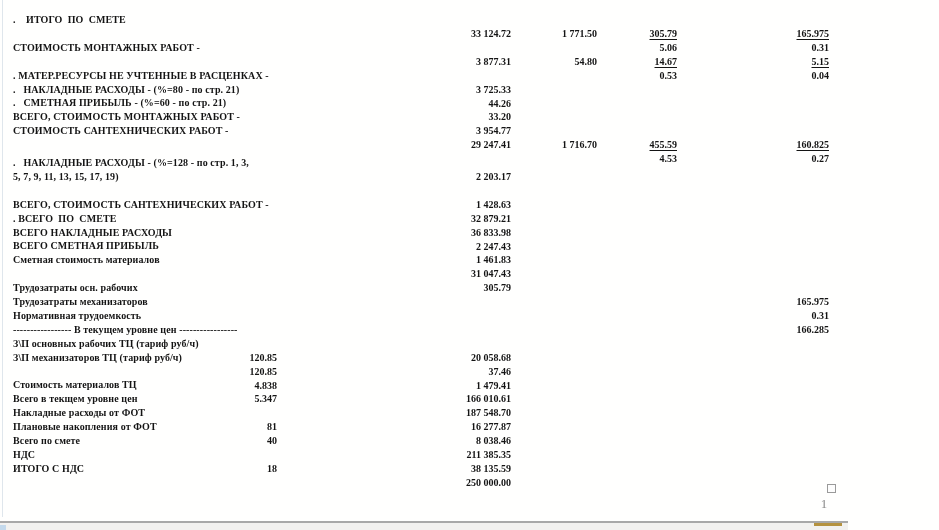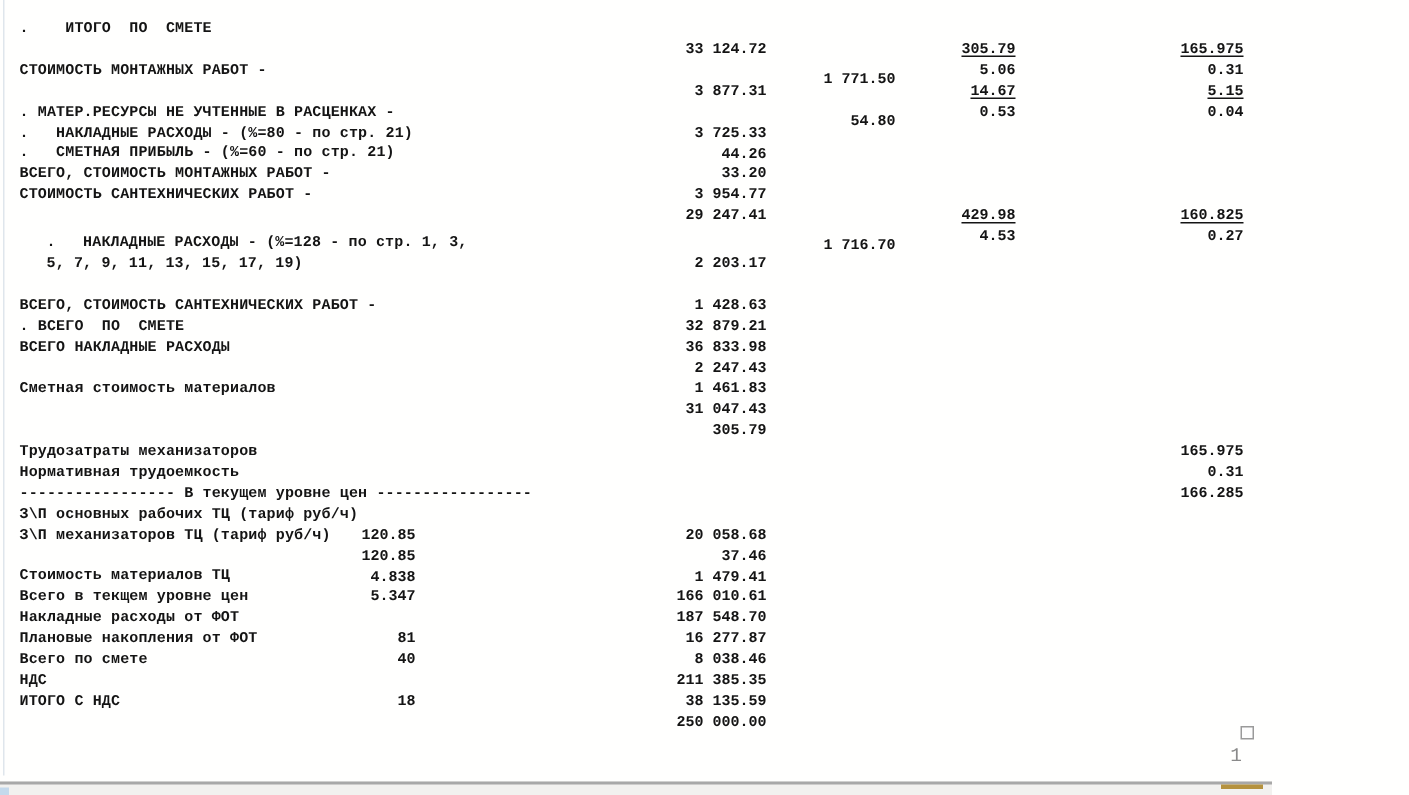--- a/index.html
+++ b/index.html
@@ -1,25 +1,25 @@
 <!DOCTYPE html>
 <html><head>
 <meta charset="utf-8">
 <style>
   html,body{margin:0;padding:0;background:#fffffe;}
   .doc{position:relative;width:848px;height:530px;background:#fffffe;overflow:hidden;
-       font-family:Liberation Mono, monospace;font-weight:700;color:#141414;font-size:10px;}
+       font-family:Liberation Serif, serif;font-weight:700;color:#141414;font-size:10px;}
   .left-grid-line{position:absolute;left:2px;top:0;width:1px;height:517px;background:#dfe6ec;}
   .rows{position:absolute;top:13px;left:0;right:0;}
   .row{position:relative;min-height:13.9px;line-height:13.9px;}
   .lab{display:block;padding-left:13px;width:345px;white-space:pre-wrap;letter-spacing:0.1px;}
   .num{position:absolute;top:14px;white-space:pre;}
   .ca{right:571px;}
   .c1{right:337px;}
-  .c2{right:251px;margin-top:20px;}
+  .c2{right:251px;}
   .c3{right:171px;}
   .c4{right:19px;}
   .u{text-decoration:underline;text-decoration-thickness:1px;text-underline-offset:2px;}
   .marker-square{position:absolute;right:12px;top:484px;width:7px;height:7px;
        border:1px solid #9a9a9a;background:#fdfdfd;}
   .page-number{position:absolute;right:14px;top:496px;width:20px;text-align:center;
        font-weight:400;font-size:13px;color:#8a8a8a;line-height:16px;}
   .bottom-strip{position:absolute;left:0;right:0;bottom:0;height:7px;background:#f2f1ef;
        border-top:2px solid #a8a8a8;}
   .scroll-thumb{position:absolute;right:6px;top:0px;width:28px;height:3px;background:#b5923f;}
@@ -69,59 +69,61 @@
         <span class="num c1">33.20</span>
       </div>
       <div class="row">
         <span class="lab">ВСЕГО, СТОИМОСТЬ МОНТАЖНЫХ РАБОТ -</span>
         <span class="num c1">3 954.77</span>
       </div>
       <div class="row">
         <span class="lab">СТОИМОСТЬ САНТЕХНИЧЕСКИХ РАБОТ -</span>
         <span class="num c1">29 247.41</span>
         <span class="num c2">1 716.70</span>
-        <span class="num c3 u">429.98</span>
+        <span class="num c3 u">455.59</span>
         <span class="num c4 u">160.825</span>
       </div>
       <div class="row">
         <span class="lab"></span>
         <span class="num c3">4.53</span>
         <span class="num c4">0.27</span>
       </div>
-      <div class="row" style="margin-top: 4px; padding-left: 18px;">
+      <div class="row" style="margin-top: 4px;">
         <span class="lab">.   НАКЛАДНЫЕ РАСХОДЫ - (%=128 - по стр. 1, 3,
 5, 7, 9, 11, 13, 15, 17, 19)</span>
         <span class="num c1">2 203.17</span>
       </div>
       <div class="row">
         <span class="num c1">1 428.63</span>
       </div>
       <div class="row">
         <span class="lab">ВСЕГО, СТОИМОСТЬ САНТЕХНИЧЕСКИХ РАБОТ -</span>
         <span class="num c1">32 879.21</span>
       </div>
       <div class="row">
         <span class="lab">. ВСЕГО  ПО  СМЕТЕ</span>
         <span class="num c1">36 833.98</span>
       </div>
       <div class="row">
         <span class="lab">ВСЕГО НАКЛАДНЫЕ РАСХОДЫ</span>
         <span class="num c1">2 247.43</span>
       </div>
       <div class="row">
+        <span class="lab">ВСЕГО СМЕТНАЯ ПРИБЫЛЬ</span>
         <span class="num c1">1 461.83</span>
       </div>
       <div class="row">
         <span class="lab">Сметная стоимость материалов</span>
         <span class="num c1">31 047.43</span>
       </div>
       <div class="row">
         <span class="num c1">305.79</span>
       </div>
       <div class="row">
+        <span class="lab">Трудозатраты осн. рабочих</span>
         <span class="num c4">165.975</span>
       </div>
       <div class="row">
         <span class="lab">Трудозатраты механизаторов</span>
         <span class="num c4">0.31</span>
       </div>
       <div class="row">
         <span class="lab">Нормативная трудоемкость</span>
         <span class="num c4">166.285</span>
       </div>

